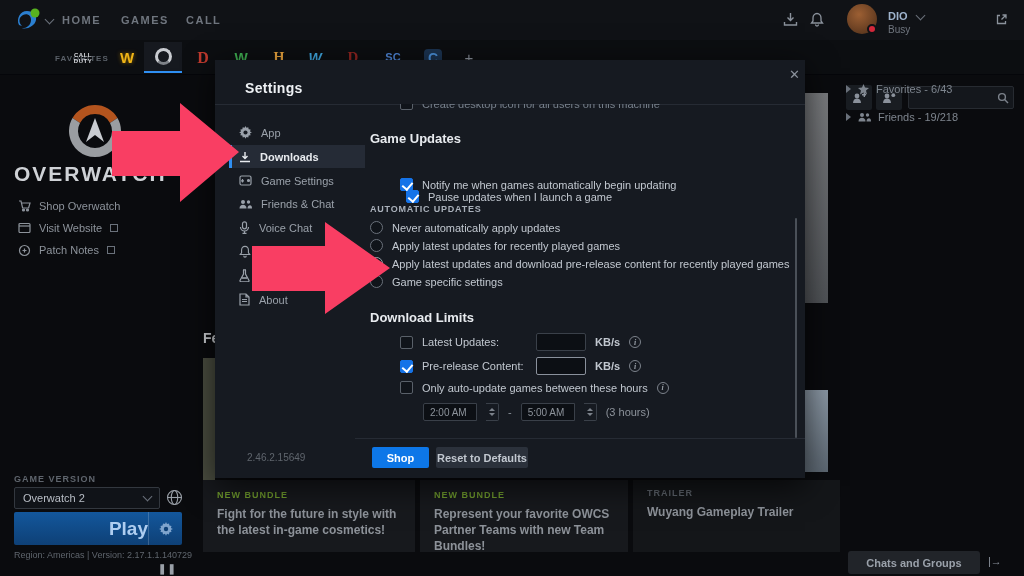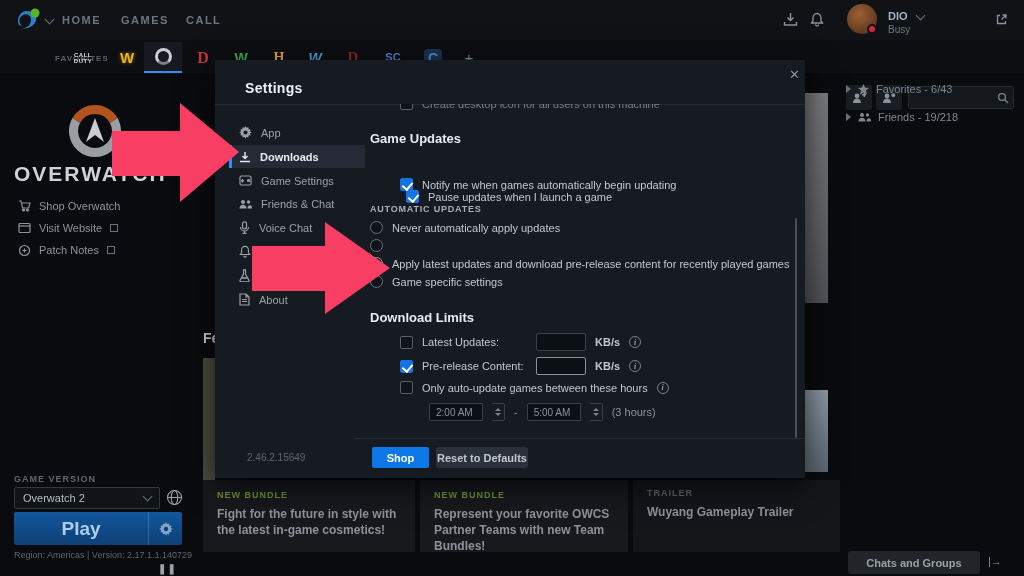--- a/index.html
+++ b/index.html
@@ -31,21 +31,21 @@
   #ow-logo { left:66px; top:102px; }
   #ow-title { left:14px; top:162px; font-size:21px; font-weight:bold; letter-spacing:2px; color:#cfd2d6; white-space:nowrap; }
   .side-link { left:18px; height:16px; display:flex; align-items:center; gap:8px; color:#8d939b; font-size:11px; cursor:pointer; }
   .mini-ext { width:8px; height:8px; border:1px solid #6a717b; position:relative; display:inline-block; }
   #gv-label { left:14px; top:474px; font-size:9px; font-weight:bold; letter-spacing:1px; color:#5f656d; }
   #gv-select { left:14px; top:487px; width:146px; height:22px; background:#101318; border:1px solid #33383f; border-radius:2px;
                display:flex; align-items:center; justify-content:space-between; padding:0 8px; font-size:11px; color:#b9bec6; cursor:pointer; }
   #globe-btn { left:166px; top:489px; cursor:pointer; }
   #play-btn { left:14px; top:512px; width:168px; height:33px; background:linear-gradient(#13579c,#0e4076); border-radius:2px;
               display:flex; align-items:center; cursor:pointer; }
-  #play-label { flex:1; text-align:center; font-size:19px; font-weight:bold; color:#aecdf0; }
+  #play-label { flex:1; text-align:right; font-size:19px; font-weight:bold; color:#aecdf0; }
   #play-gear { width:34px; height:100%; border-left:1px solid rgba(255,255,255,.18); display:flex; align-items:center; justify-content:center; }
   #region-line { left:14px; top:550px; font-size:9px; color:#5f656d; }
   #dl-line { left:14px; top:564px; font-size:9px; font-weight:bold; color:#7c828b; display:flex; align-items:center; gap:5px;margin-top:36px; }
   #pause-icon { left:158px; top:563px; color:#9aa0a8; font-size:10px; font-weight:bold; letter-spacing:1px; }
 
   
   .social-row { left:846px; font-size:11px; color:#7e858e; display:flex; align-items:center; gap:7px; cursor:pointer; }
   .tri { width:0; height:0; border-left:5px solid #6a717b; border-top:4px solid transparent; border-bottom:4px solid transparent; }
   #chats-btn { left:848px; top:551px; width:132px; height:23px; background:#212429; border-radius:3px;
                display:flex; align-items:center; justify-content:center; font-size:11px; font-weight:bold; color:#9aa1aa; cursor:pointer; }
@@ -392,20 +392,21 @@
         <span>Notify me when games automatically begin updating</span>
       </div>
 
       <div class="abs sub-head" style="left:15px; top:100px;">AUTOMATIC UPDATES</div>
       <div class="row abs" style="left:15px; top:117px;">
         <span class="rad"></span>
         <span>Never automatically apply updates</span>
       </div>
       <div class="row abs" style="left:15px; top:135px;">
         <span class="rad"></span>
+        <span>Apply latest updates for recently played games</span>
       </div>
       <div class="row abs" style="left:15px; top:153px;">
         <span class="rad selected"></span>
         <span>Apply latest updates and download pre-release content for recently played games</span>
       </div>
       <div class="row abs" style="left:15px; top:171px;">
         <span class="rad"></span>
         <span>Game specific settings</span>
       </div>
 
@@ -422,21 +423,21 @@
         <span style="width:105px;">Pre-release Content:</span>
         <span class="num-input active"></span>
         <span style="font-weight:bold;">KB/s</span>
         <span class="info-i">i</span>
       </div>
       <div class="row abs" style="left:45px; top:277px;">
         <span class="cbx"></span>
         <span>Only auto-update games between these hours</span>
         <span class="info-i">i</span>
       </div>
-      <div class="row abs" style="left:74px; top:299px;">
+      <div class="row abs" style="left:68px; top:299px;">
         <span class="time-input">2:00 AM</span>
         <span class="stepper">
             <span class="st-up"></span>
             <span class="st-dn"></span>
           </span>
         <span style="color:#8d939b;">-</span>
         <span class="time-input">5:00 AM</span>
         <span class="stepper">
             <span class="st-up"></span>
             <span class="st-dn"></span>

